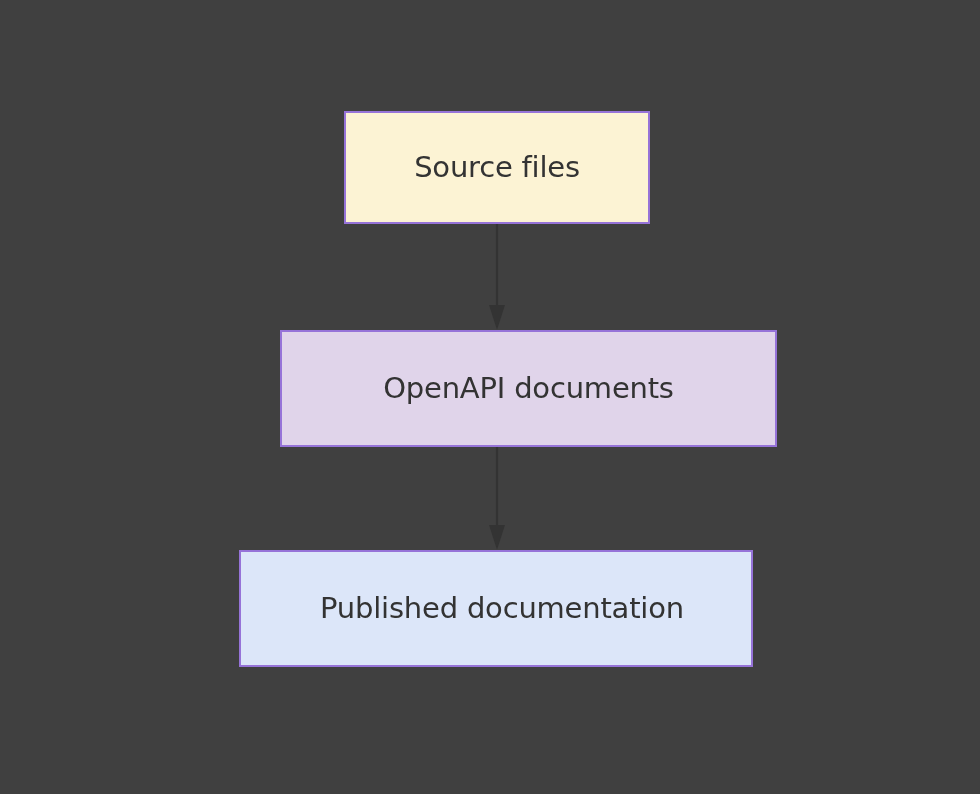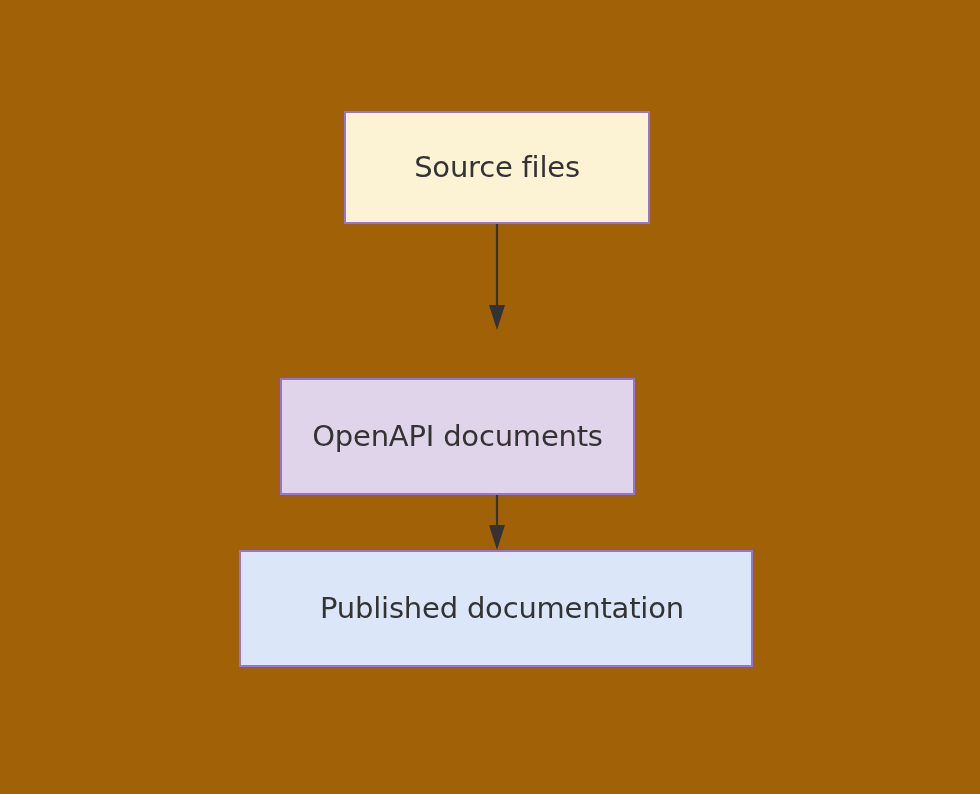--- a/index.html
+++ b/index.html
@@ -7,21 +7,21 @@
     padding: 0;
     background: #ffffff;
   }
   body {
     font-family: "DejaVu Sans", sans-serif;
   }
   #canvas {
     position: relative;
     width: 980px;
     height: 794px;
-    background: #a16207;
+    background: #404040;
     overflow: hidden;
   }
   .node {
     position: absolute;
     box-sizing: border-box;
     border: 2px solid #9673d8;
     border-radius: 0px;
     display: flex;
     align-items: center;
     justify-content: center;
@@ -37,23 +37,22 @@
   
   #node-source-files {
     left: 344px;
     top: 111px;
     width: 306px;
     height: 113px;
   }
   #node-openapi-documents {
     left: 280px;
     top: 330px;
-    width: 355px;
+    width: 497px;
     height: 117px;
-    margin-top: 48px;
   }
   #node-published-documentation {
     left: 239px;
     top: 550px;
     width: 514px;
     height: 117px;
     padding-left: 12px;
   }
   .edge-svg {
     position: absolute;

